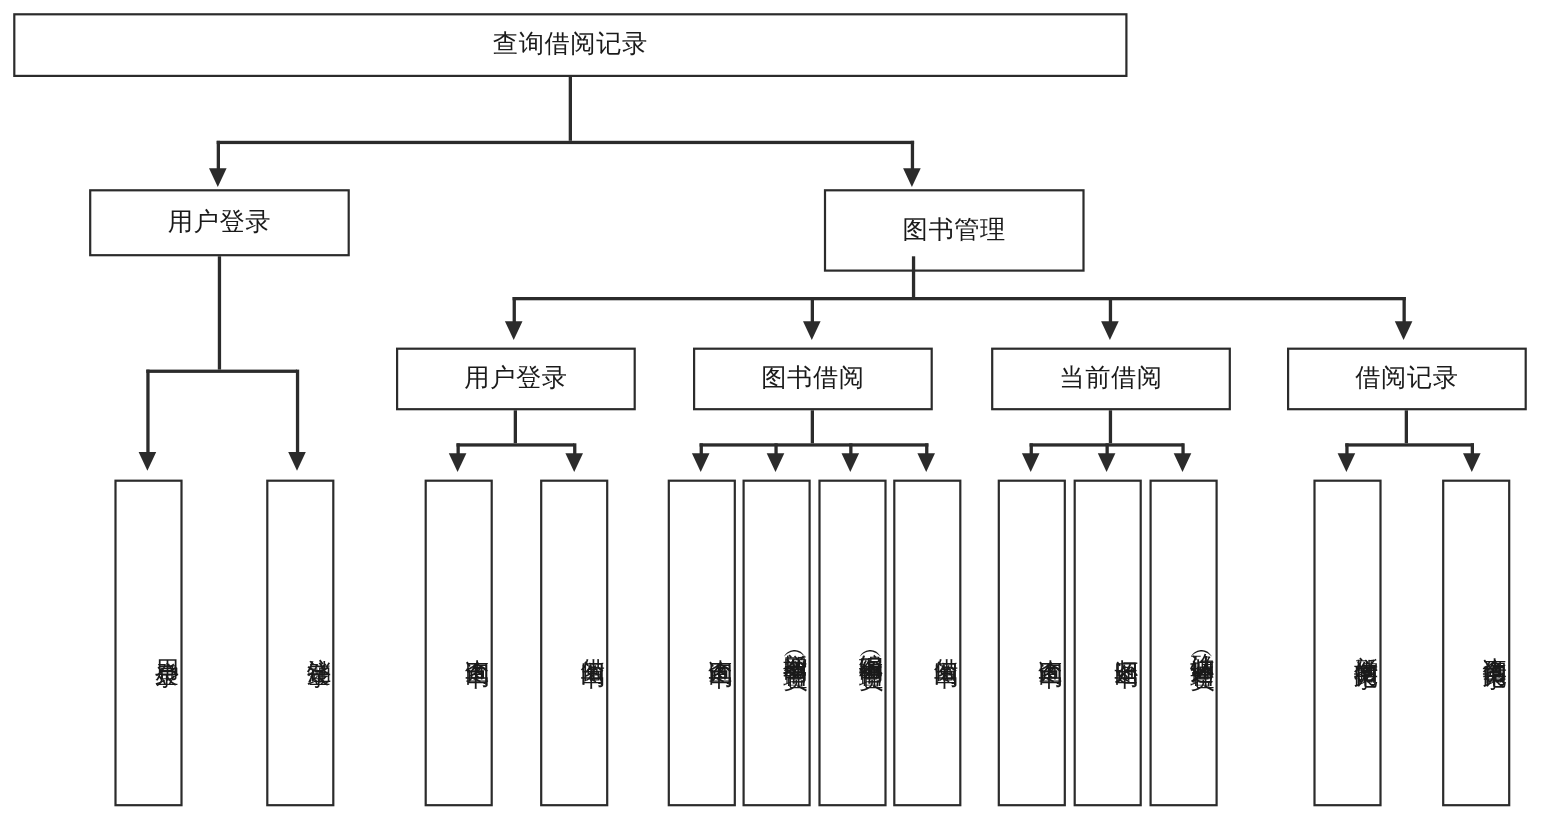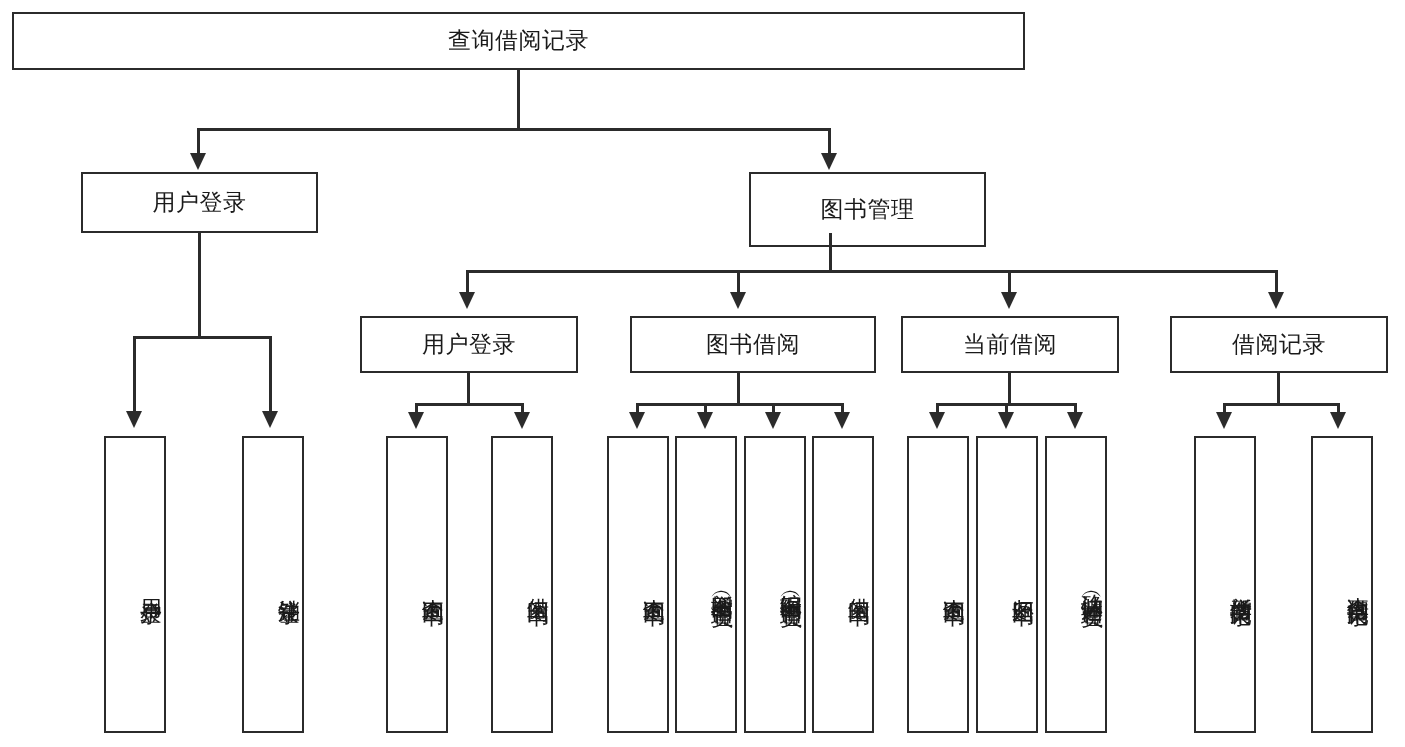--- a/index.html
+++ b/index.html
@@ -105,21 +105,21 @@
   <div class="edge vline" style="left:737px; top:270px; width:3px; height:25px;"></div>
   <div class="arrow" style="left:730px; top:292px;"></div>
 
   <div class="edge vline" style="left:1008px; top:270px; width:3px; height:25px;"></div>
   <div class="arrow" style="left:1001px; top:292px;"></div>
 
   <div class="edge vline" style="left:1275px; top:270px; width:3px; height:25px;"></div>
   <div class="arrow" style="left:1268px; top:292px;"></div>
 
   <div class="node h" style="left:360px; top:316px; width:218px; height:57px;">用户登录</div>
-  <div class="node h" style="left:630px; top:316px; width:246px; height:57px;">图书借阅</div>
+  <div class="node h" style="left:630px; top:316px; width:218px; height:57px;">图书借阅</div>
   <div class="node h" style="left:1170px; top:316px; width:218px; height:57px;">借阅记录</div>
   <div class="node h" style="left:901px; top:316px; width:218px; height:57px;">当前借阅</div>
 
   <div class="edge vline" style="left:467px; top:373px; width:3px; height:30px;"></div>
   <div class="edge hline" style="left:415px; top:403px; width:107px; height:3px;"></div>
   <div class="edge vline" style="left:415px; top:403px; width:3px; height:12px;"></div>
   <div class="arrow" style="left:408px; top:412px;"></div>
   <div class="edge vline" style="left:521px; top:403px; width:3px; height:12px;"></div>
   <div class="arrow" style="left:514px; top:412px;"></div>
 

